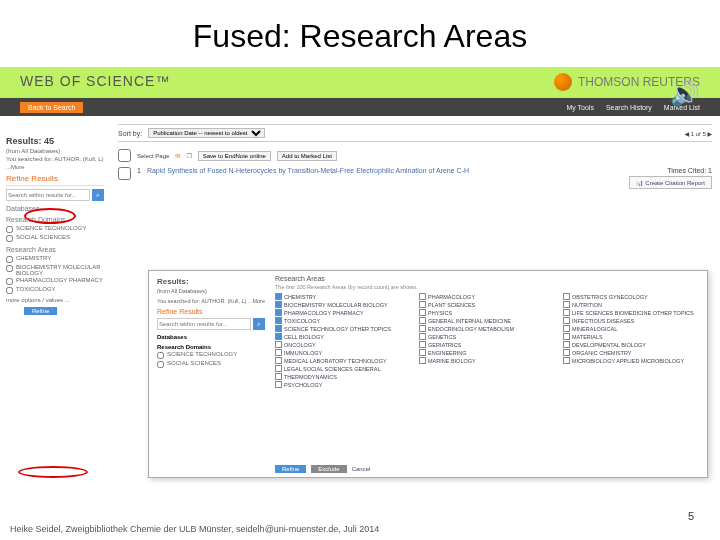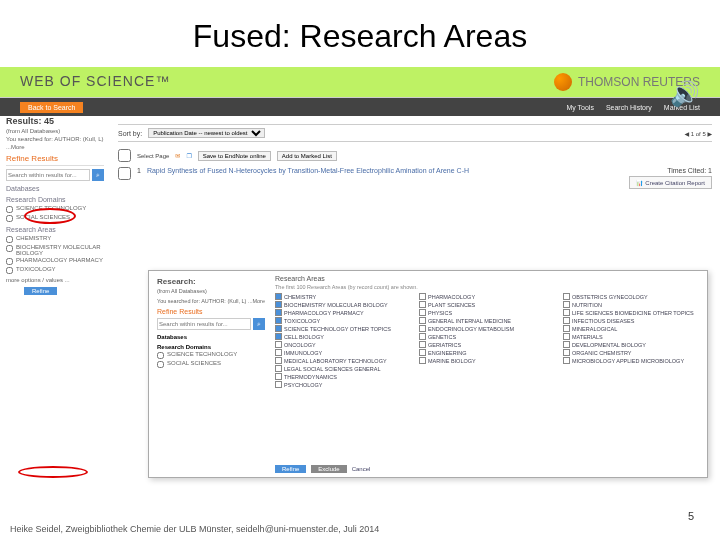--- a/index.html
+++ b/index.html
@@ -7,21 +7,21 @@
   .slide-title { font-size: 32px; text-align: center; padding: 18px 0 12px; color: #000; font-weight: 400; }
   .speaker-icon { position: absolute; right: 20px; top: 80px; font-size: 24px; color: #777; }
   .wos-header { background: #bef264; border-bottom: 1px solid #ccc; padding: 6px 20px; display: flex; justify-content: space-between; align-items: flex-start; }
   .wos-logo { font-size: 14px; color: #555; letter-spacing: 1px; }
   .tr-logo { display: flex; align-items: center; gap: 6px; color: #777; font-size: 12px; }
   .tr-circle { width: 18px; height: 18px; border-radius: 50%; background: radial-gradient(circle at 30% 30%, #f90, #c60); }
   .nav-bar { background: #434343; height: 18px; display: flex; justify-content: space-between; align-items: center; padding: 0 20px; color: #eee; font-size: 7px; }
   .orange-back { background: #f58220; color: #fff; padding: 2px 8px; font-size: 7px; }
   .nav-right { display: flex; gap: 12px; }
   .main-area { display: flex; font-size: 7px; color: #444; position: relative; }
-  .sidebar { width: 110px; padding: 0 6px; }
+  .sidebar { width: 110px; padding: 20px 6px; }
   .sidebar h4 { font-size: 7px; color: #778; margin: 4px 0 2px; font-weight: 400; }
   .sidebar .refine-hdr { color: #e96d1f; font-size: 8px; border-bottom: 1px solid #ddd; padding-bottom: 2px; margin-bottom: 3px; }
   .search-refine { display: flex; gap: 2px; margin: 3px 0; }
   .search-refine input { flex: 1; font-size: 6px; padding: 1px; border: 1px solid #ccc; }
   .search-btn { width: 12px; height: 12px; background: #4a90d9; color: #fff; font-size: 7px; display: flex; align-items: center; justify-content: center; }
   .side-item { display: flex; gap: 3px; align-items: flex-start; margin: 1px 0; font-size: 6px; color: #666; }
   .side-item input { width: 7px; height: 7px; margin-top: 1px; }
   .refine-btn { background: #4a90d9; color: #fff; font-size: 6px; padding: 1px 8px; border: none; margin: 4px 0 2px 18px; }
   .more-opts { font-size: 6px; color: #666; margin-top: 3px; }
   .red-circle1 { position: absolute; left: 24px; top: 208px; width: 52px; height: 16px; border: 2px solid #d00; border-radius: 50%; pointer-events: none; }
@@ -142,21 +142,21 @@
       <input type="checkbox" style="">
       <span>1</span>
       <span style="color:#4a6da7;">Rapid Synthesis of Fused N-Heterocycles by Transition-Metal-Free Electrophilic Amination of Arene C-H</span>
       <span style="margin-left:auto;white-space:nowrap;">Times Cited: 1</span>
     </div>
   </div>
 </div>
 
 <div class="overlay">
   <div class="ov-left">
-    <h5>Research:</h5>
+    <h5>Results:</h5>
     <div class="sinf">(from All Databases)</div>
     <div class="sinf">You searched for: AUTHOR: (Kull, L) ...More</div>
     <div class="ref-res">Refine Results</div>
     <div class="search-refine">
       <input placeholder="Search within results for..." style="">
       <div class="search-btn">⌕</div>
     </div>
     <h4 style="font-size:6px;margin-top:4px;">Databases</h4>
     <h4 style="font-size:6px;margin-top:4px;">Research Domains</h4>
     <div class="side-item">

